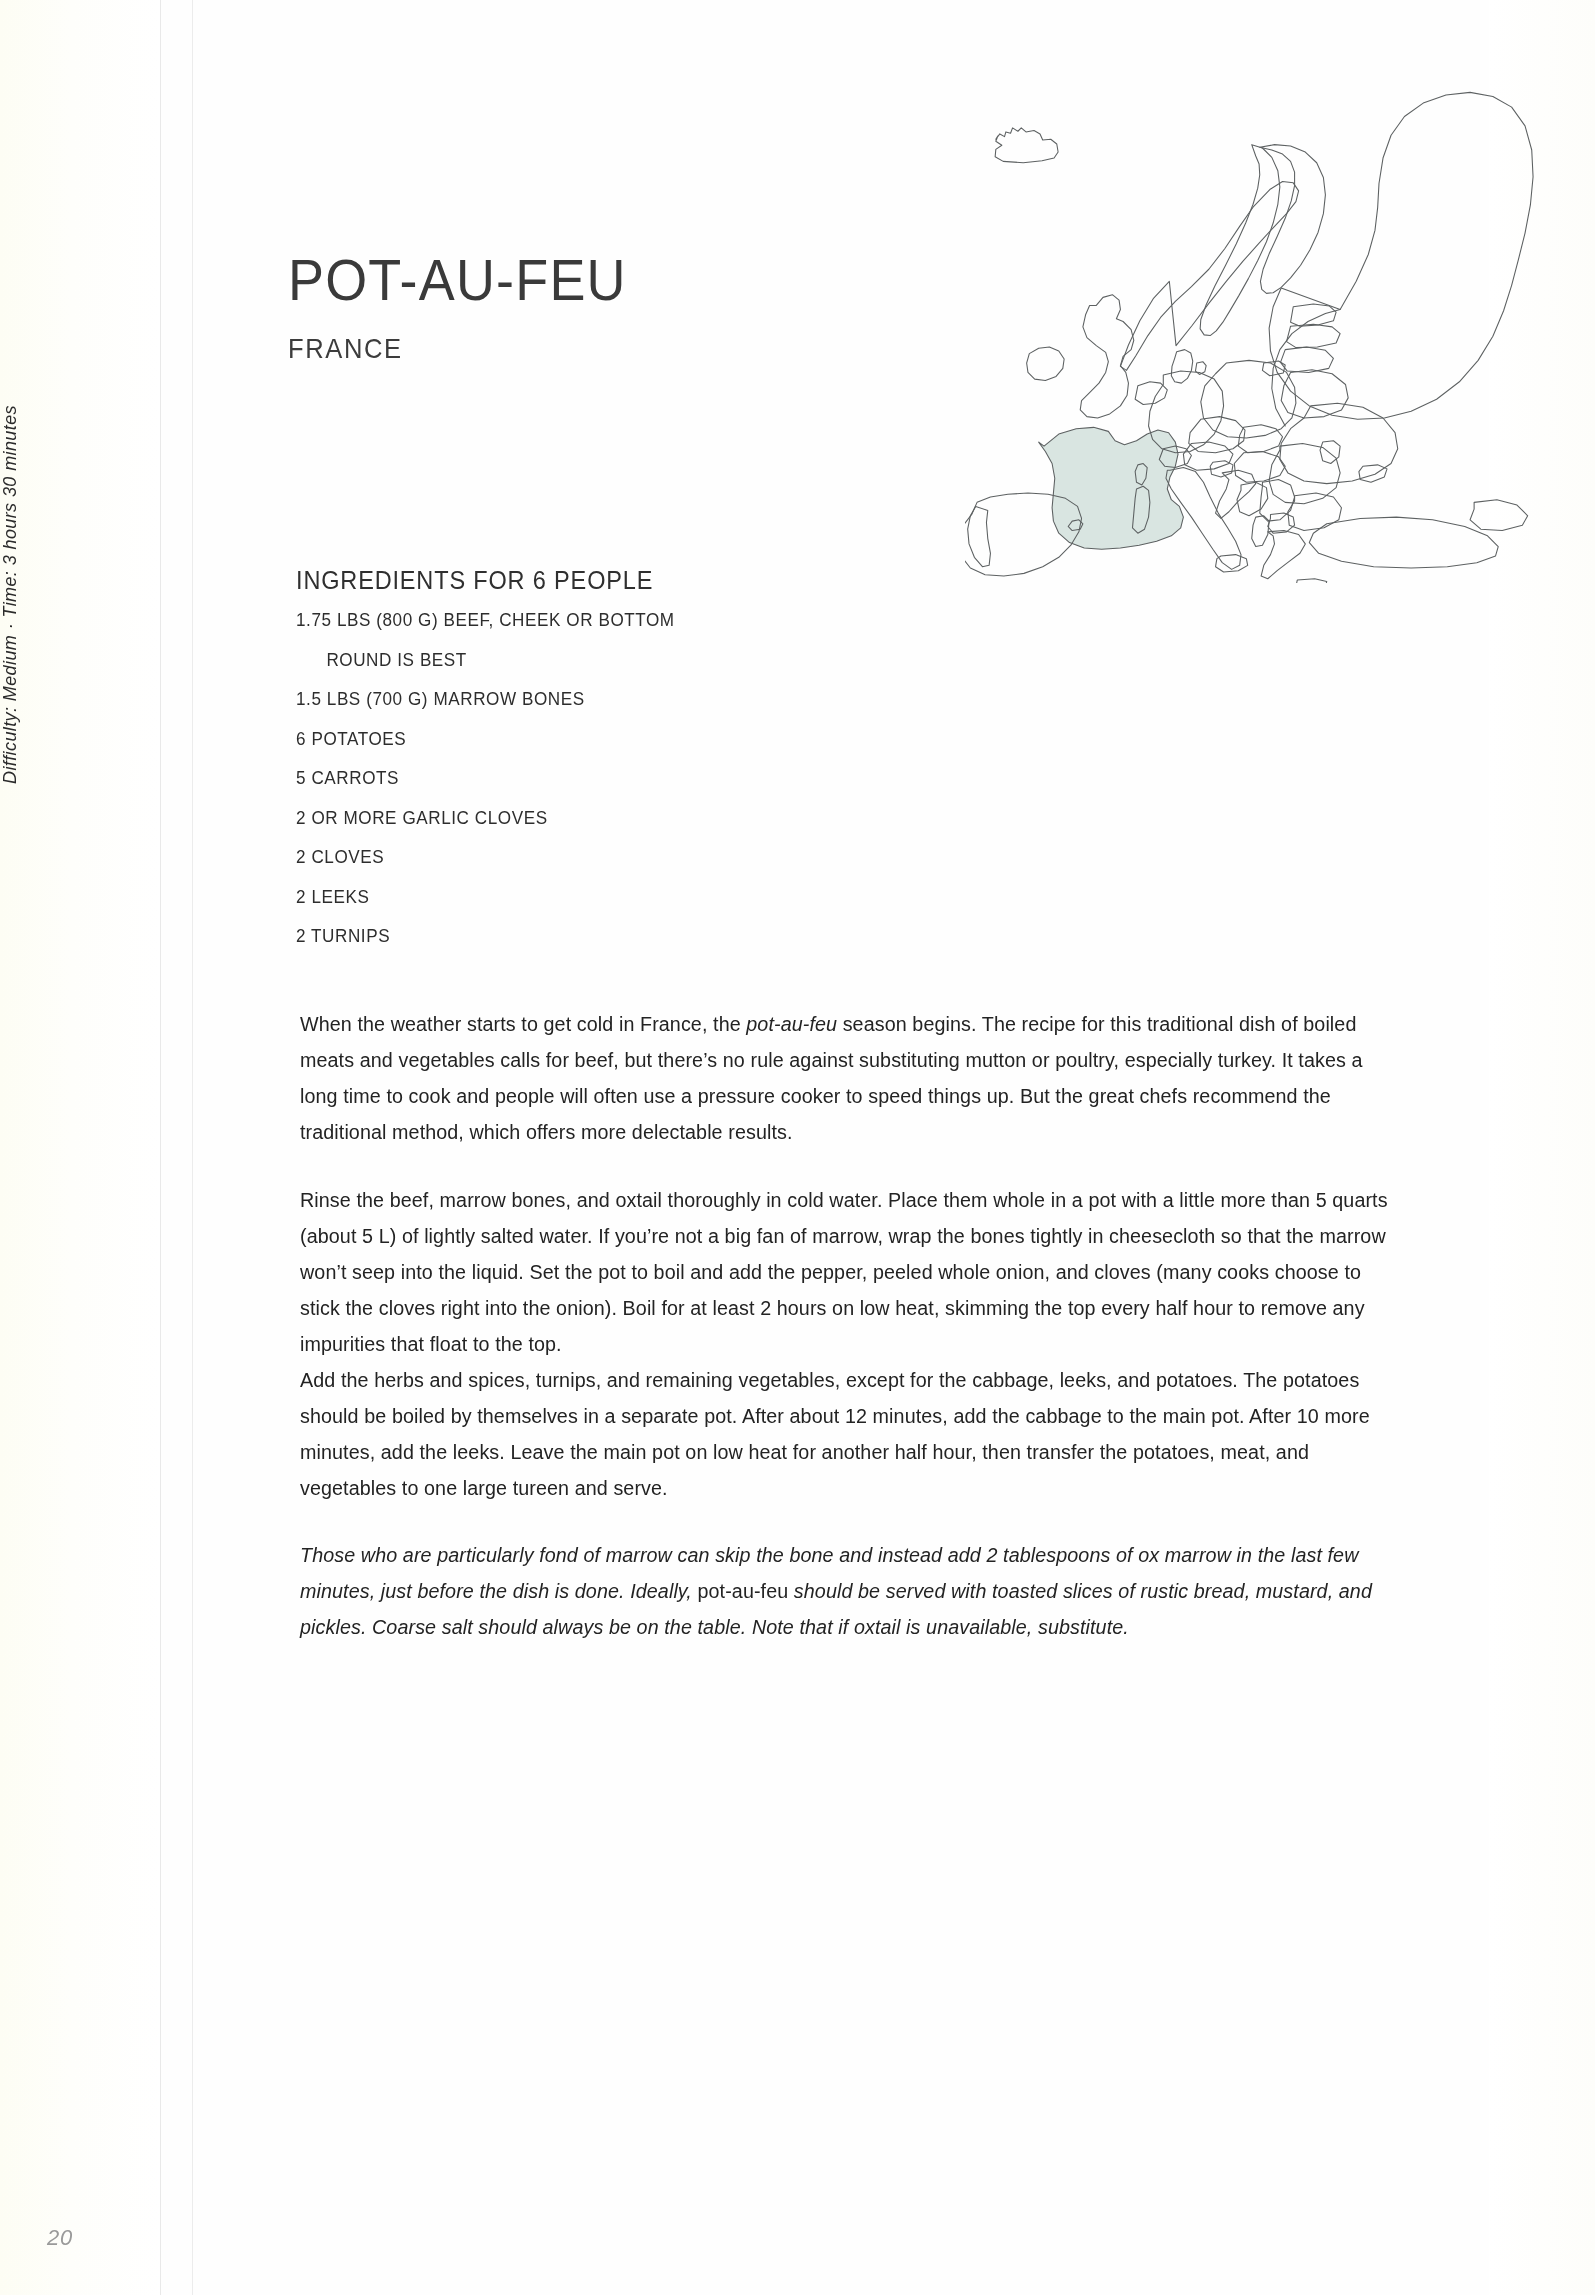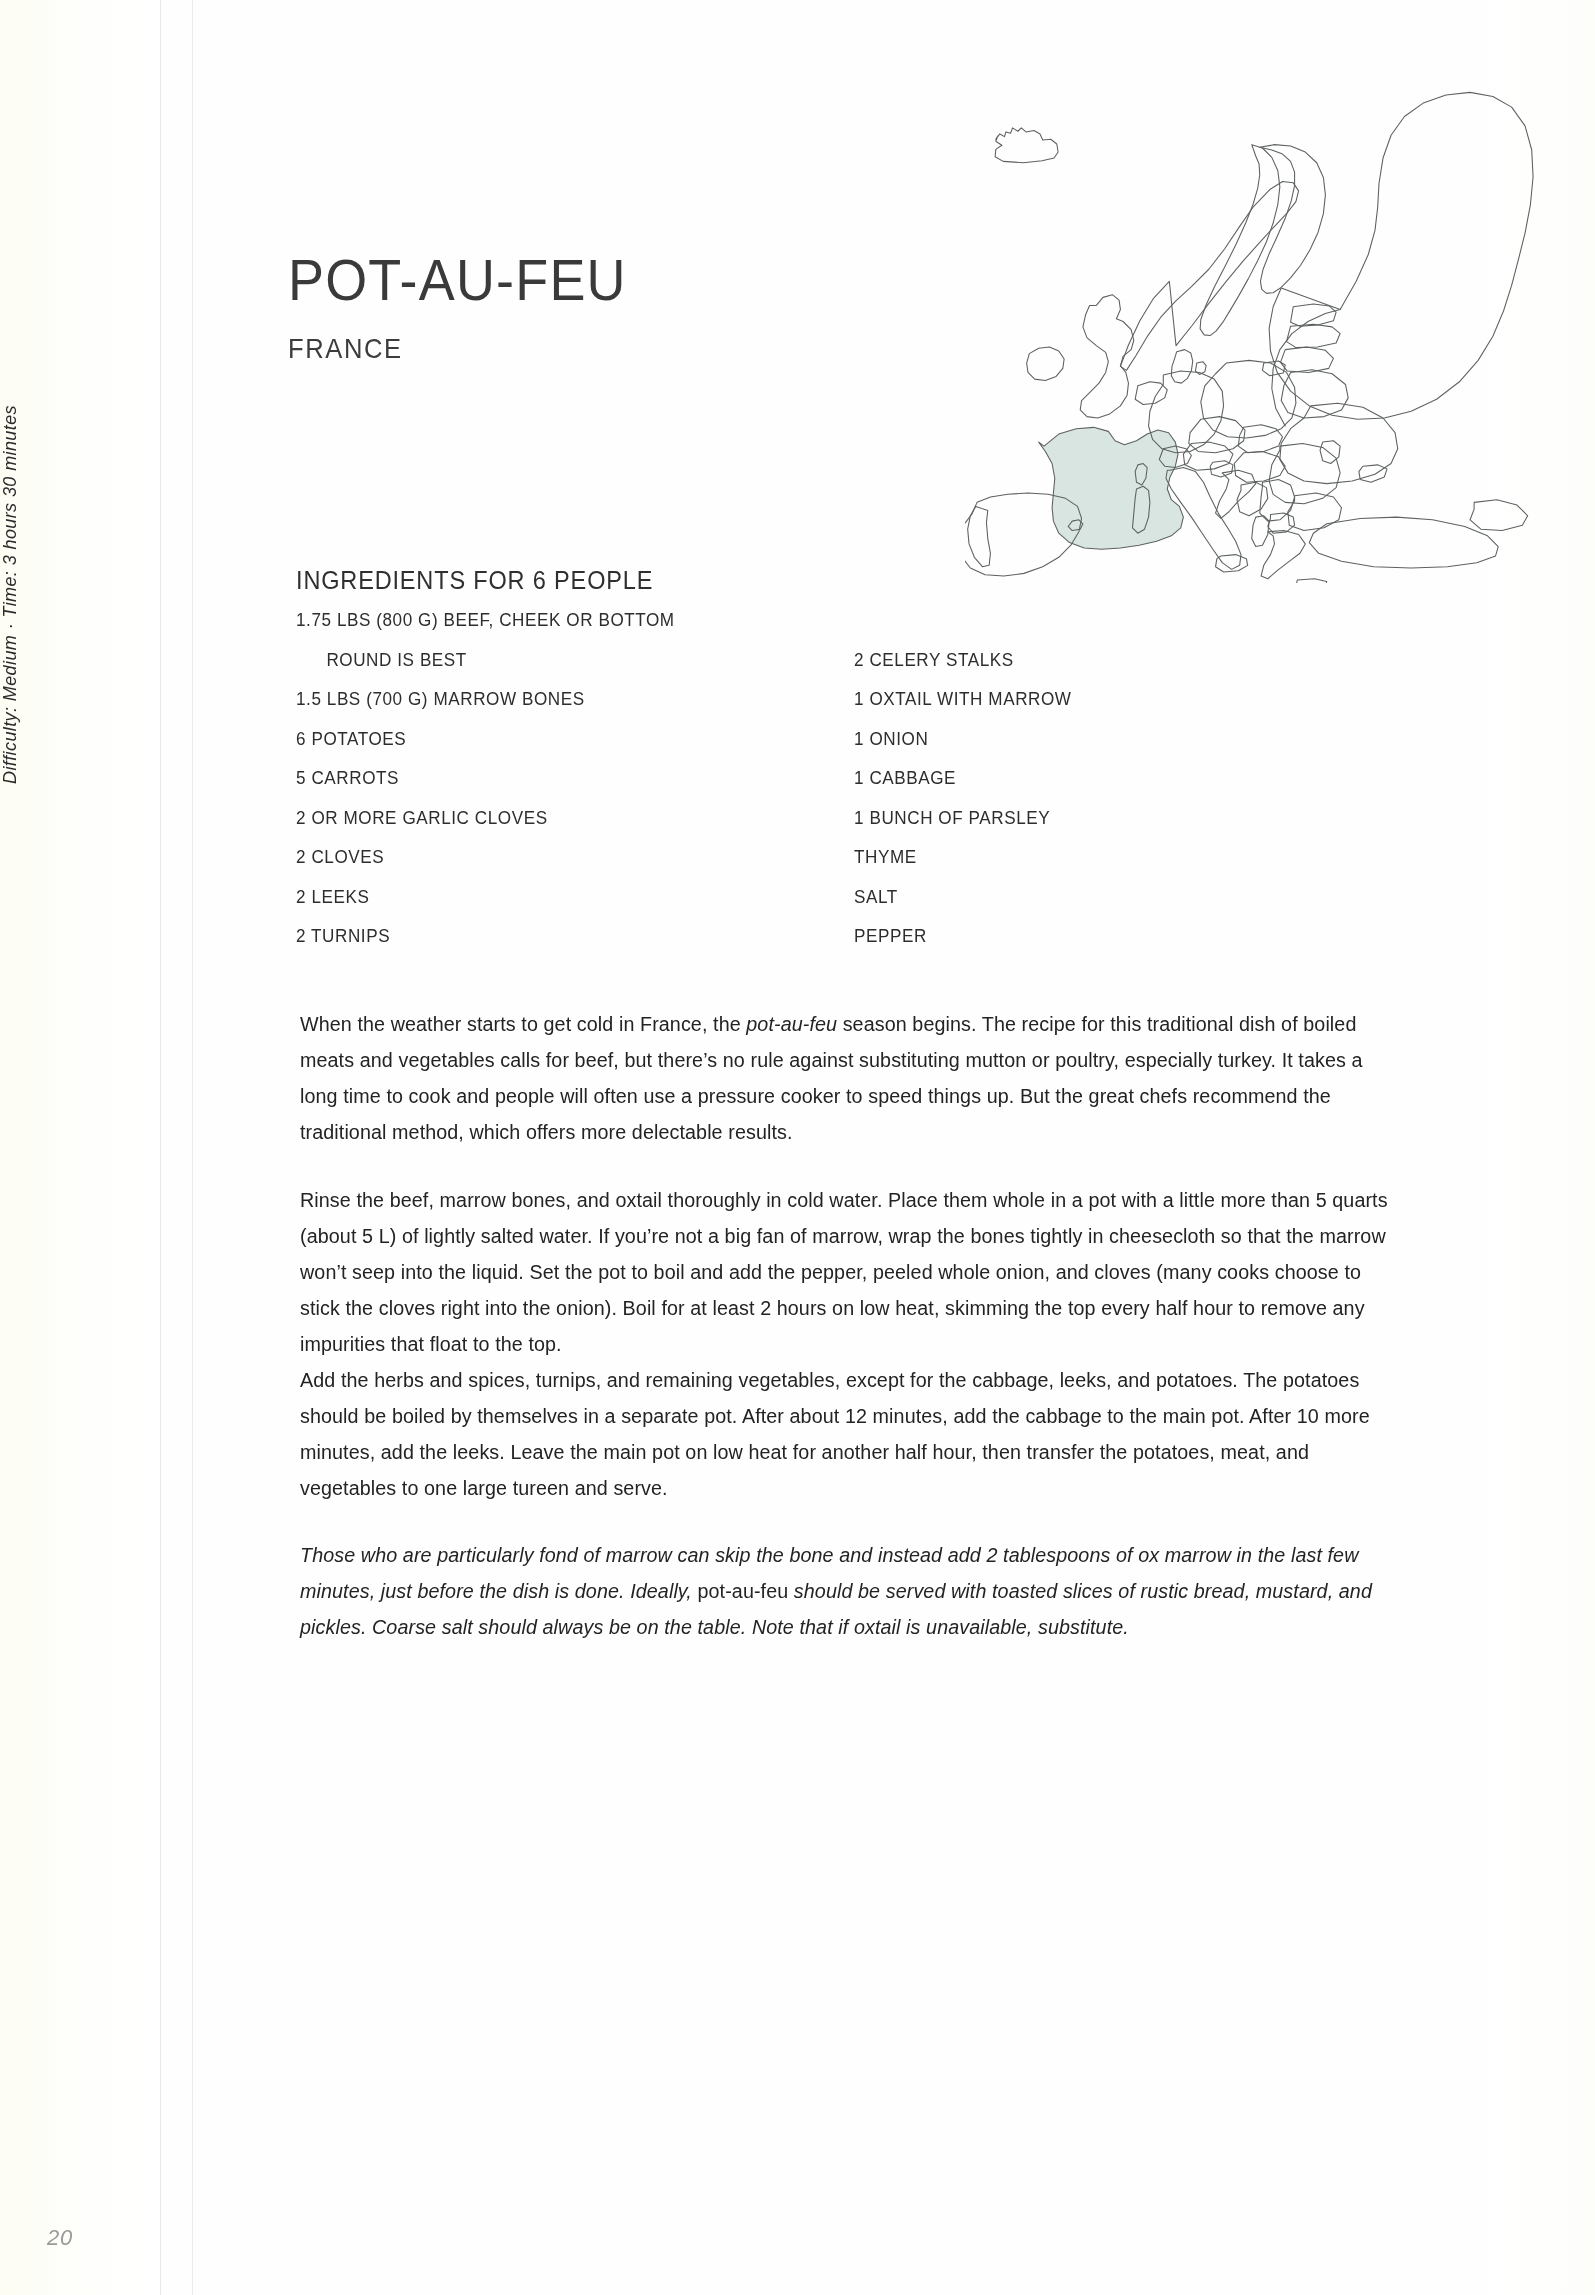--- a/index.html
+++ b/index.html
@@ -260,30 +260,20 @@
           <div class="ing-item">1.75 LBS (800 G) BEEF, CHEEK OR BOTTOM</div>
           <div class="ing-item indented">ROUND IS BEST</div>
           <div class="ing-item">1.5 LBS (700 G) MARROW BONES</div>
           <div class="ing-item">6 POTATOES</div>
           <div class="ing-item">5 CARROTS</div>
           <div class="ing-item">2 OR MORE GARLIC CLOVES</div>
           <div class="ing-item">2 CLOVES</div>
           <div class="ing-item">2 LEEKS</div>
           <div class="ing-item">2 TURNIPS</div>
         </div>
-      <div class="ing-col right">
-          <div class="ing-item">2 CELERY STALKS</div>
-          <div class="ing-item">1 OXTAIL WITH MARROW</div>
-          <div class="ing-item">1 ONION</div>
-          <div class="ing-item">1 CABBAGE</div>
-          <div class="ing-item">1 BUNCH OF PARSLEY</div>
-          <div class="ing-item">THYME</div>
-          <div class="ing-item">SALT</div>
-          <div class="ing-item">PEPPER</div>
-        </div>
     </div>
   </div>
 
   <div class="body-copy">
 
     <p class="para">
       <span>When the weather starts to get cold in France, the </span><em>pot-au-feu</em><span> season begins. The recipe for this traditional dish of boiled meats and vegetables calls for beef, but there’s no rule against substituting mutton or poultry, especially turkey. It takes a long time to cook and people will often use a pressure cooker to speed things up. But the great chefs recommend the traditional method, which offers more delectable results.</span>
     </p>
 
     <p class="para tight">Rinse the beef, marrow bones, and oxtail thoroughly in cold water. Place them whole in a pot with a little more than 5 quarts (about 5 L) of lightly salted water. If you’re not a big fan of marrow, wrap the bones tightly in cheesecloth so that the marrow won’t seep into the liquid. Set the pot to boil and add the pepper, peeled whole onion, and cloves (many cooks choose to stick the cloves right into the onion). Boil for at least 2 hours on low heat, skimming the top every half hour to remove any impurities that float to the top.</p>

